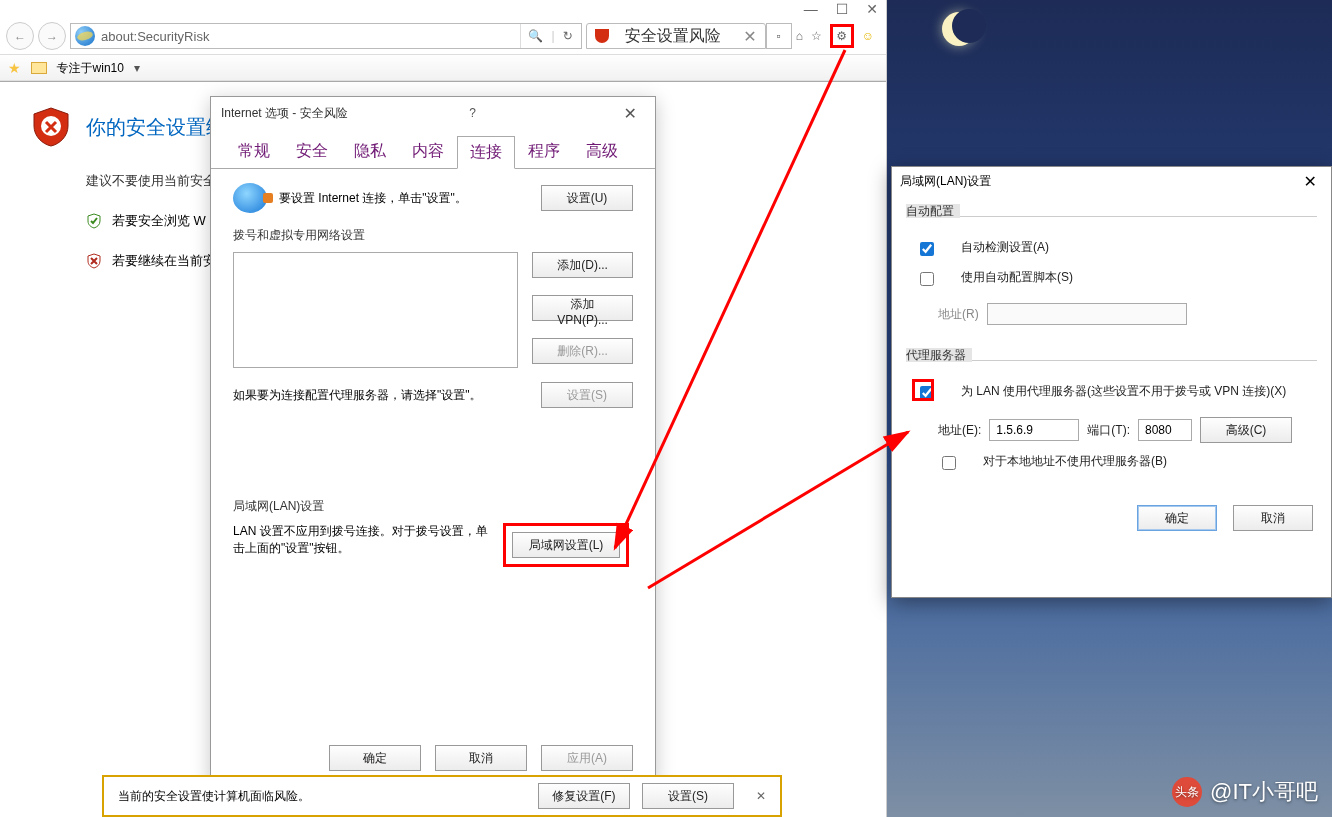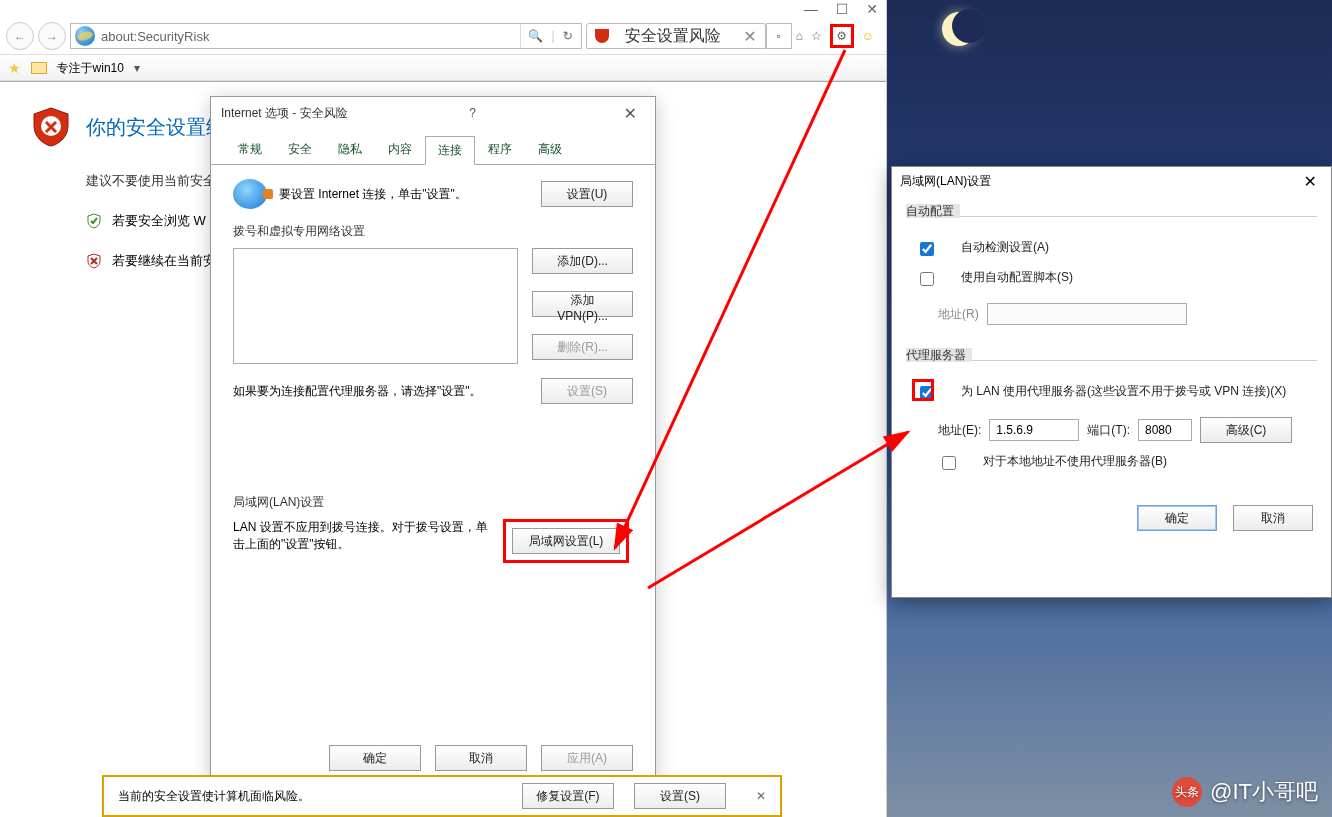--- a/index.html
+++ b/index.html
@@ -31,36 +31,36 @@
 .big-shield svg { width:42px; height:42px; }
 .page-title { color: #0066c0; font-size: 20px; }
 .page-sub { margin-top: 24px; margin-left: 56px; color: #333; font-size: 13px; }
 .bullet { display:flex; align-items:center; gap:10px; margin-top: 22px; margin-left: 56px; font-size: 13px; }
 .mini-shield { width:16px; height:16px; }
 .dialog { position: absolute; left: 210px; top: 96px; width: 446px; height: 690px; background: #fff; border: 1px solid #999; box-shadow: 0 4px 18px rgba(0,0,0,.22); }
 .dialog-title { height: 32px; display:flex; align-items:center; padding: 0 10px; color: #333; font-size: 12px; justify-content: flex-end; }
 .dialog-title .dlg-close { margin-left:auto; font-size:16px; color:#555; padding:2px 8px; }
 .dialog-title .help { margin-left:auto; margin-right: 18px; color:#555; }
 .tabs { display:flex; border-bottom: 1px solid #aaa; padding: 0 14px; margin-top: 6px; }
-.tabs .t { padding: 5px 12px; border:1px solid transparent; color:#14532d; font-size:12px; }
+.tabs .t { padding: 5px 12px; border:1px solid transparent; color:#701a75; font-size:16px; }
 .tabs .t.active { border:1px solid #aaa; border-bottom:1px solid #fff; background:#fff; position:relative; top:1px; }
 .dlg-body { padding: 14px 22px; }
 .row { display:flex; align-items:center; margin-bottom: 14px; }
 .globe { width: 34px; height: 30px; margin-right: 12px; background: radial-gradient(circle at 40% 35%, #8ed6ff, #1676d6); border-radius:50%; position:relative; flex-shrink:0; }
 .globe:before{content:"";position:absolute;right:-6px;top:10px;width:10px;height:10px;background:#e67e22;border-radius:2px;}
 .btn { height: 26px; min-width: 92px; border: 1px solid #999; background: linear-gradient(#fefefe,#ececec); font-size: 12px; color:#222; padding: 0 12px; }
 .btn.disabled { color:#999; }
 .btn.primary { border:1px solid #6aa3e0; box-shadow: 0 0 0 1px #a5c8ef inset; }
 .section-label { font-size: 12px; color:#333; margin-top: 10px; margin-bottom: 8px; }
 .listbox { width: 294px; height: 116px; border: 1px solid #aaa; background:#fff; }
 .btn-stack { display:flex; flex-direction:column; gap: 17px; }
 .lan-area { margin-top: 90px; }
 .lan-btn-wrap { border: 3px solid red; padding: 6px; display:inline-block; }
 .dlg-buttons { position:absolute; bottom: 14px; left:0; right:0; display:flex; justify-content:flex-end; gap: 14px; padding: 0 22px; }
-.warnbar { position:absolute; left: 102px; bottom: 0; width: 680px; height: 42px; border: 2px solid #d8a200; background: #fff; display:flex; align-items:center; padding: 0 14px; gap: 20px; }
+.warnbar { position:absolute; left: 102px; bottom: 0; width: 680px; height: 42px; border: 2px solid #d8a200; background: #fff; display:flex; align-items:center; padding: 0 14px; gap: 12px; }
 .warnbar .x { margin-left: 10px; color:#666; }
 .desktop { position:absolute; left: 887px; top:0; width:445px; height:817px; background: linear-gradient(180deg,#1d2b56 0%, #2b4b8c 55%, #4e6ea0 75%, #7d8fa4 100%); }
 .moon { position:absolute; left: 55px; top: 12px; width: 34px; height: 34px; }
 .moon:before { content:""; position:absolute; width:34px; height:34px; border-radius:50%; background:#faf2c2; box-shadow: 0 0 12px rgba(255,255,200,.5); }
 .moon:after { content:""; position:absolute; left:10px; top:-3px; width:34px; height:34px; border-radius:50%; background:#1d2b56; }
 .lan-dialog { position:absolute; left: 891px; top: 166px; width: 441px; height: 432px; background:#fff; border:1px solid #888; box-shadow: 0 5px 20px rgba(0,0,0,.4); }
 .lan-title { display:flex; align-items:center; height: 28px; padding: 0 8px; font-size:12px; }
 .lan-title .x { margin-left:auto; font-size:16px; padding: 0 6px; }
 .fieldset-label { font-size:12px; color:#333; padding: 8px 14px 4px; position:relative; }
 .fieldset-line { border-top:1px solid #ccc; margin: 0 14px; position:relative; top:-8px; z-index:0; }

